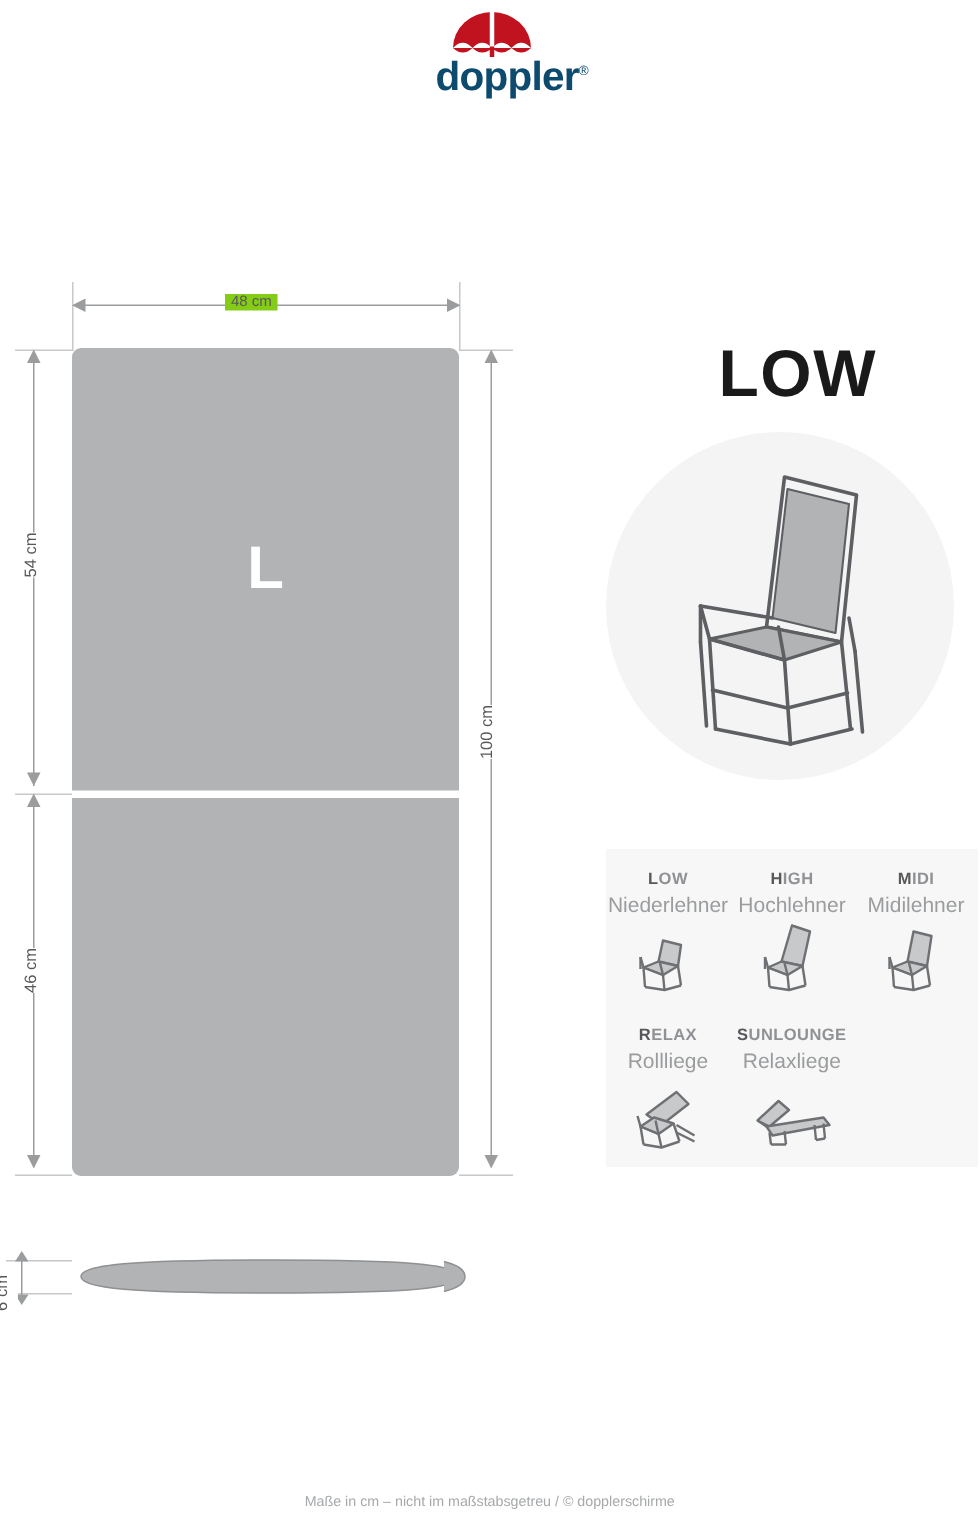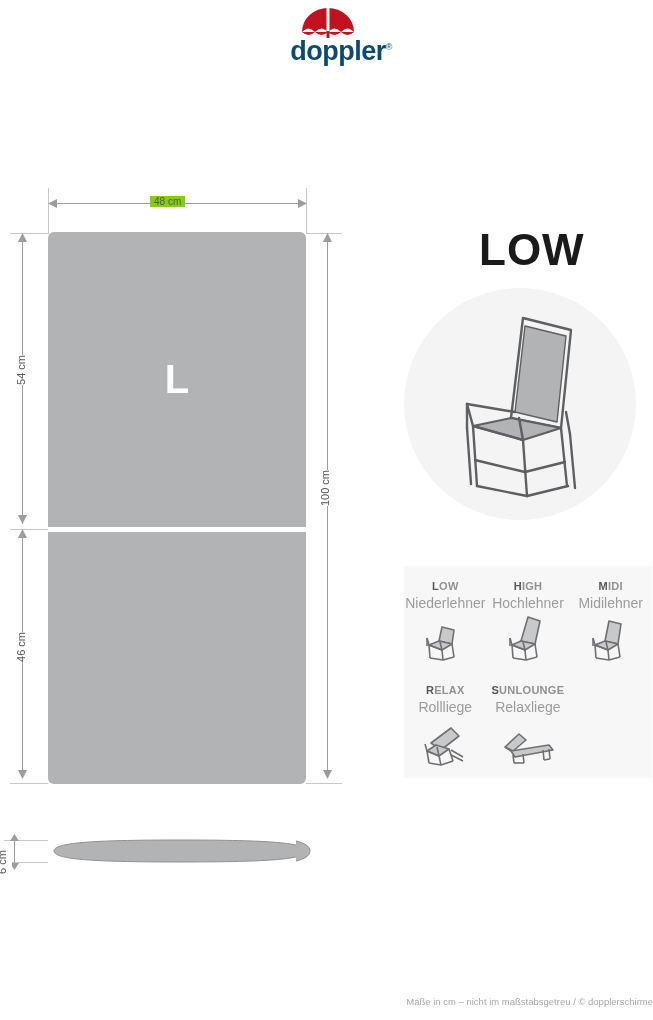--- a/index.html
+++ b/index.html
@@ -190,21 +190,21 @@
     display: flex;
     align-items: flex-end;
     justify-content: center;
   }
 
   .footer {
     position: absolute;
     left: 0;
     top: 996px;
     width: 653px;
-    text-align: right;
+    text-align: center;
     font-size: 9.5px;
     color: #a6a8aa;
   }
 </style>
 </head>
 <body>
 
 <div class="page">
 
   <div class="logo">

